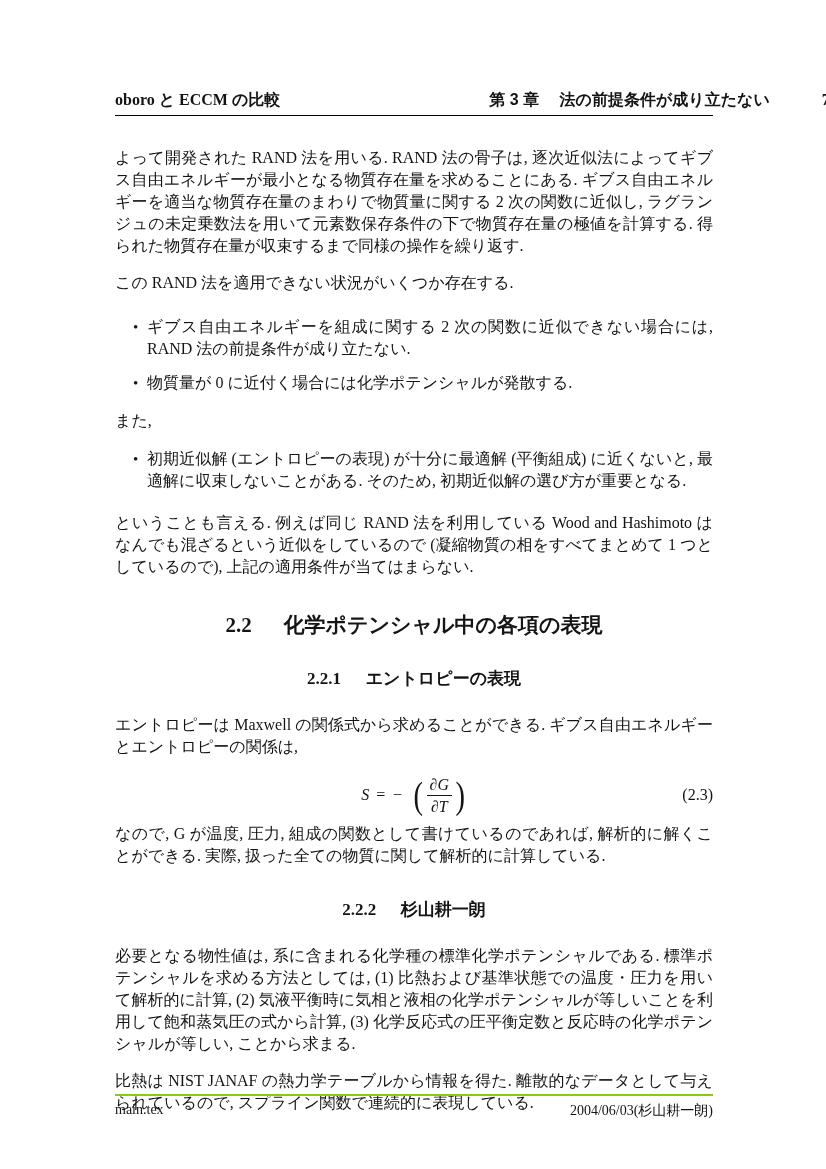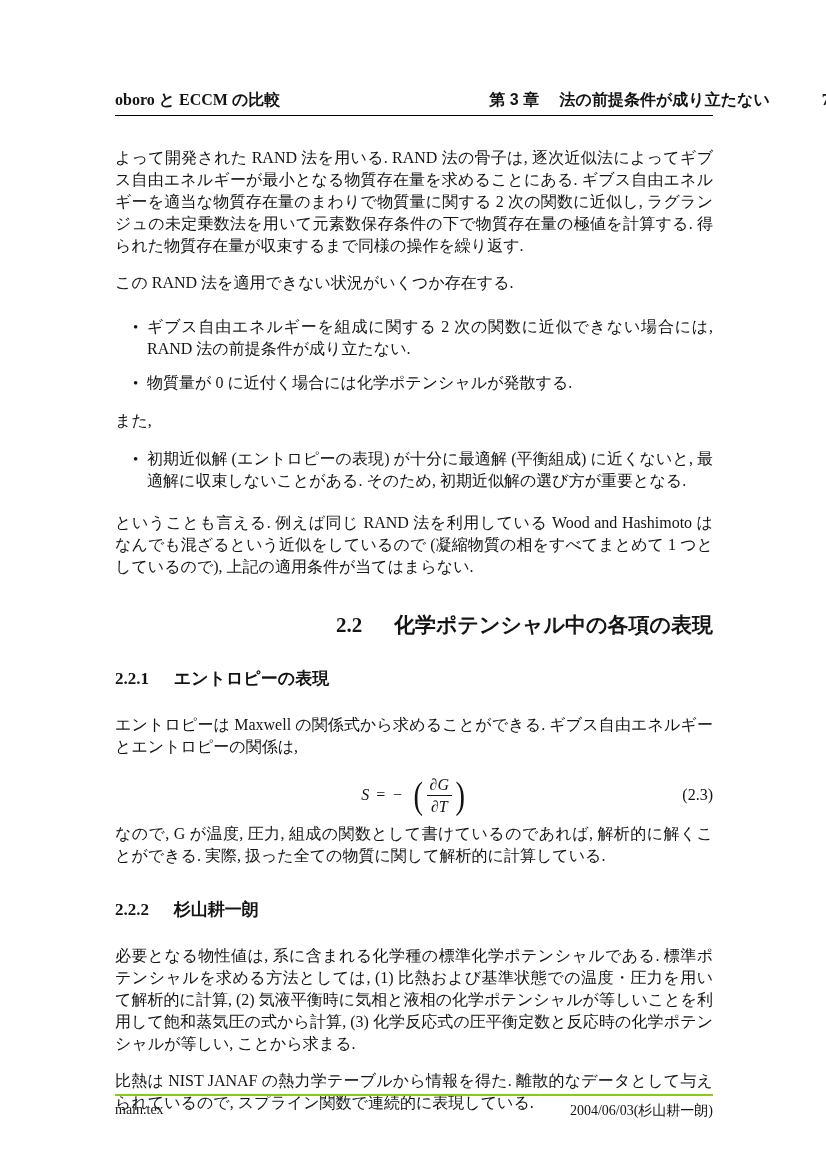--- a/index.html
+++ b/index.html
@@ -68,30 +68,30 @@
     top: 0;
     font-size: 15px;
   }
   ul.bullets.single { margin-top: 16px; margin-bottom: 20px; }
   .section-heading {
     margin: 34px 0 16px 0;
     font-family: "Liberation Sans", "DejaVu Sans", sans-serif;
     font-weight: bold;
     font-size: 21px;
     line-height: 26px;
-    text-align: right;
+    text-align: center;
   }
   .section-heading .sec-num { font-family: "Liberation Serif", "DejaVu Serif", serif; margin-right: 26px; }
   .subsection-heading {
     margin: 30px 0 24px 0;
     font-family: "Liberation Sans", "DejaVu Sans", sans-serif;
     font-weight: bold;
     font-size: 17px;
     line-height: 22px;
-    text-align: left;
+    text-align: center;
   }
   .subsection-heading .sec-num { font-family: "Liberation Serif", "DejaVu Serif", serif; margin-right: 20px; }
   
   .equation {
     position: relative;
     margin: 4px 0 6px 0;
     height: 44px;
     display: flex;
     align-items: center;
     justify-content: center;

